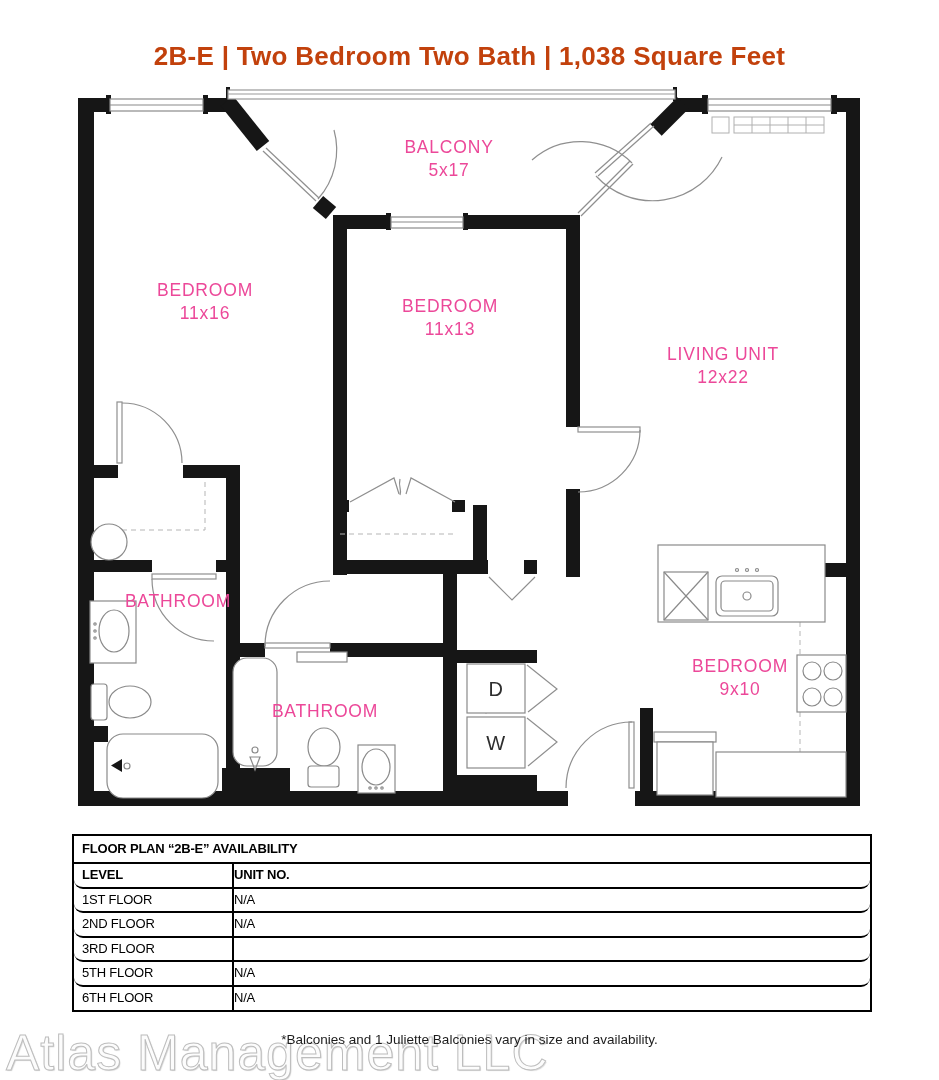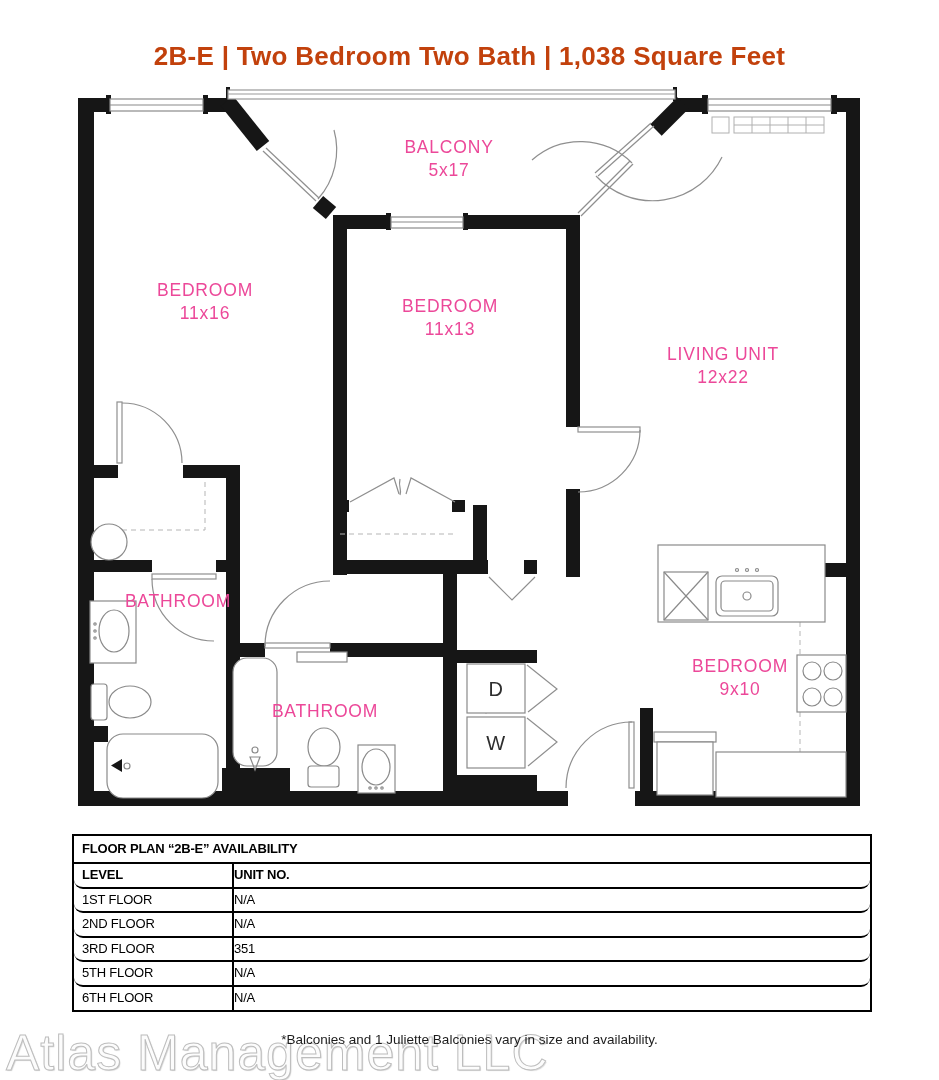--- a/index.html
+++ b/index.html
@@ -247,21 +247,20 @@
     <div class="t-row">
       <div class="t-c1">1ST FLOOR</div>
       <div class="t-c2">N/A</div>
     </div>
     <div class="t-row">
       <div class="t-c1">2ND FLOOR</div>
       <div class="t-c2">N/A</div>
     </div>
     <div class="t-row">
       <div class="t-c1">3RD FLOOR</div>
-      <div class="t-c2">351</div>
     </div>
     <div class="t-row">
       <div class="t-c1">5TH FLOOR</div>
       <div class="t-c2">N/A</div>
     </div>
     <div class="t-row">
       <div class="t-c1">6TH FLOOR</div>
       <div class="t-c2">N/A</div>
     </div>
   </div>

